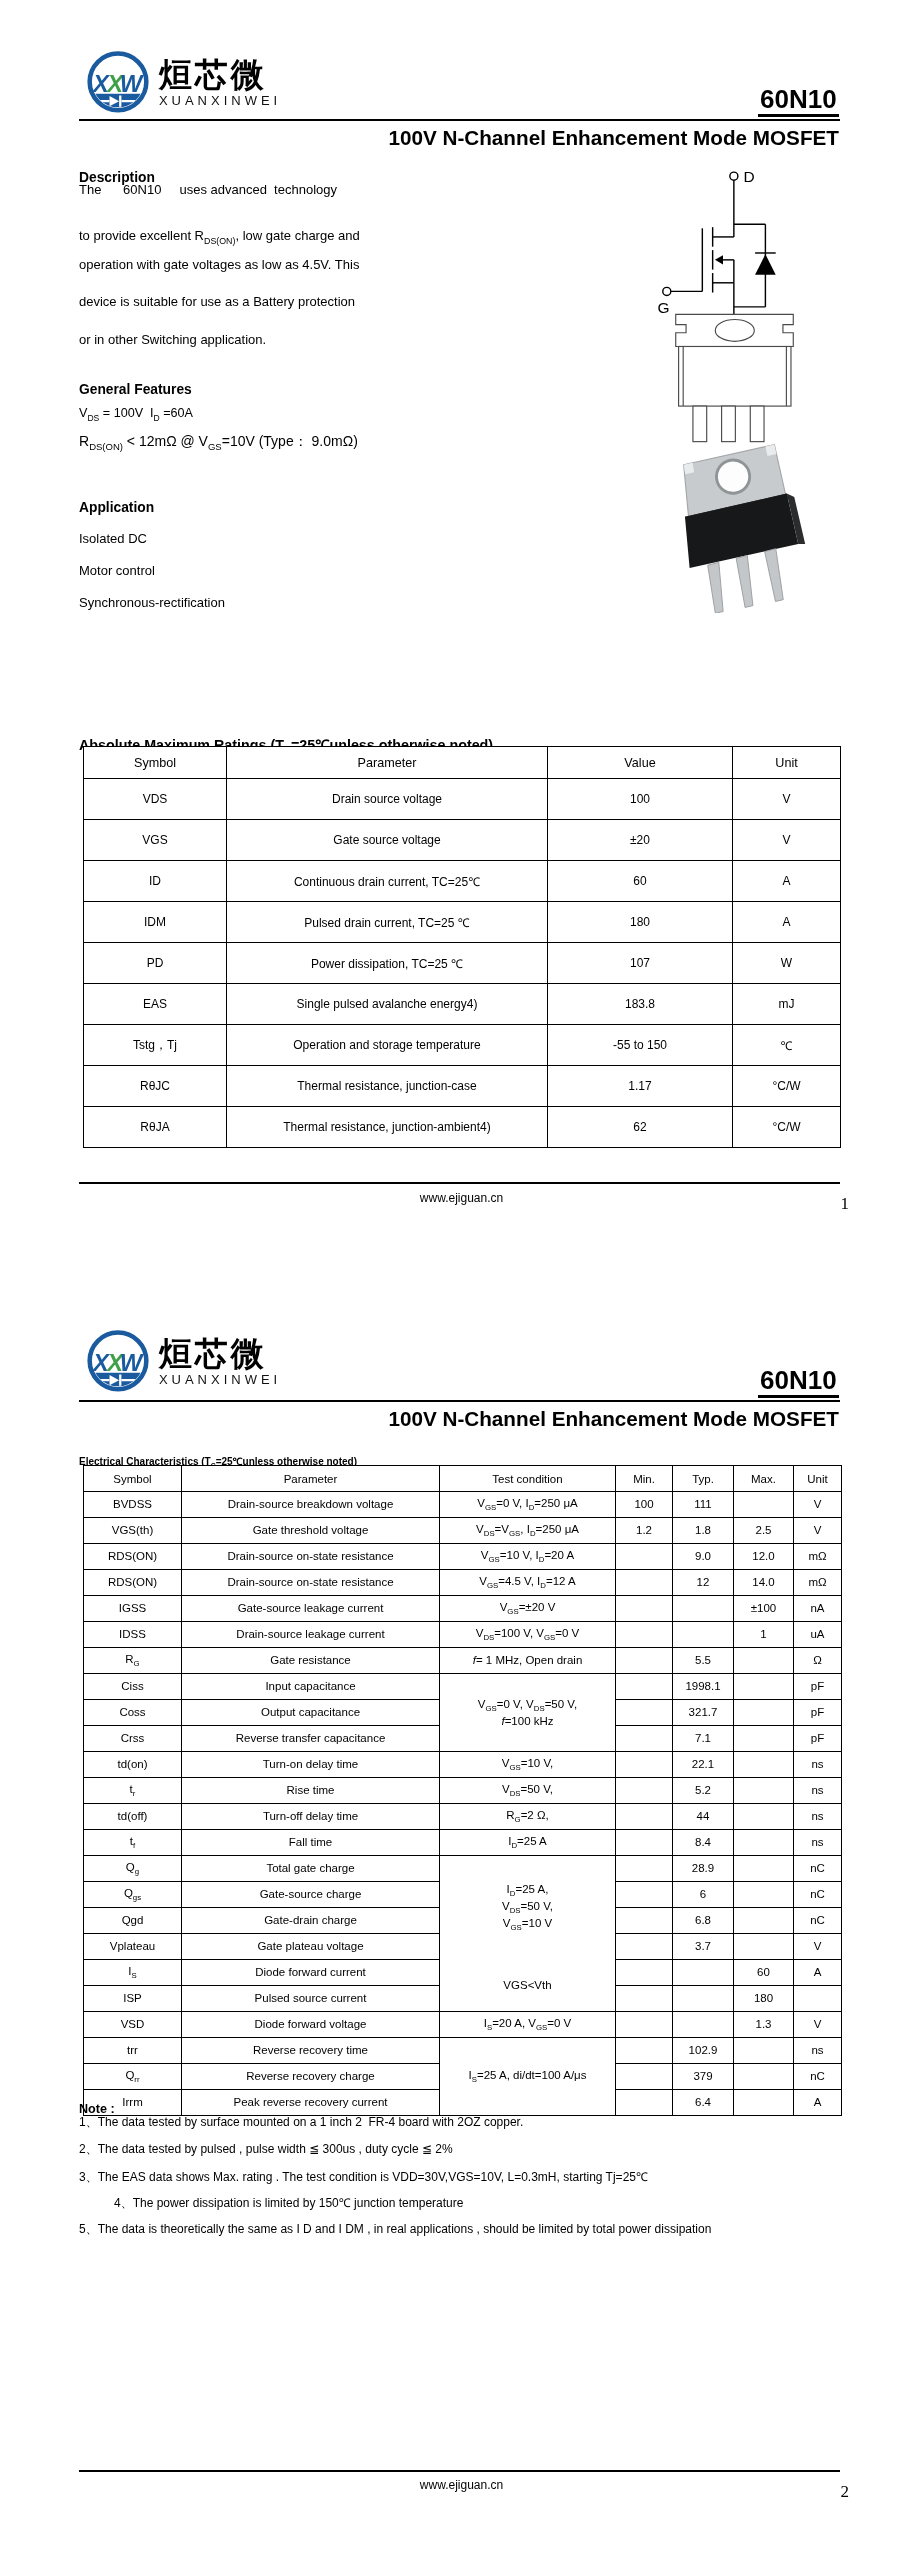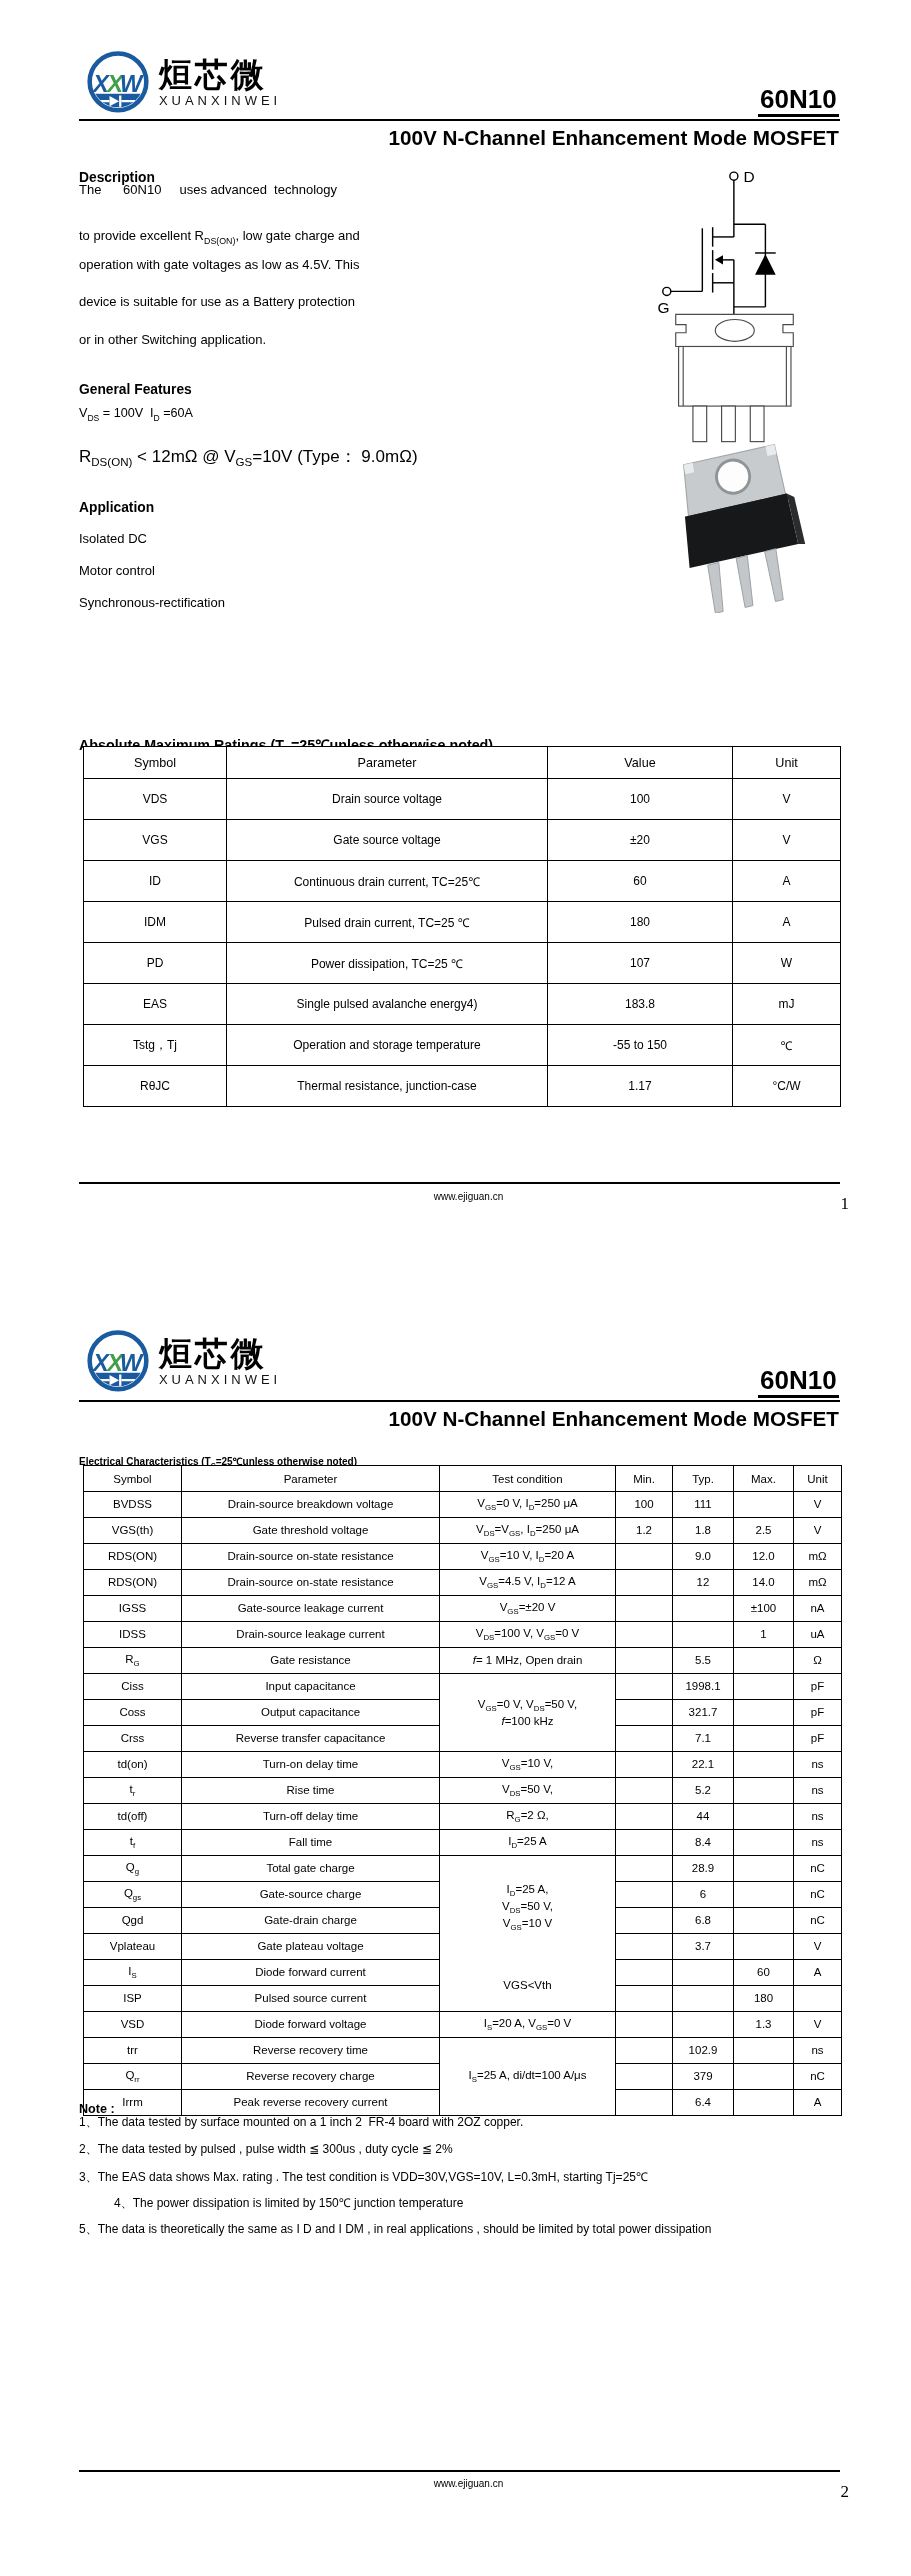--- a/index.html
+++ b/index.html
@@ -29,21 +29,21 @@
   .abs-table td{height:40px;}
   .elec-table{width:756px;font-size:11.5px;}
   .elec-table th{height:25px;}
   .elec-table td{height:25px;line-height:1.25;}
   .nb-b{border-bottom:0 !important;}
   .nb-t{border-top:0 !important;}
   sub{font-size:0.68em;}
   
   .note-line{position:absolute;left:79px;font-size:12px;white-space:pre;}
   
-  .footer-url{position:absolute;left:88px;width:761px;text-align:center;font-size:10px;}
+  .footer-url{position:absolute;left:81px;width:761px;text-align:center;font-size:12px;}
   .page-num{position:absolute;right:62px;font-size:17px;font-family:"Liberation Serif",serif;}
 </style>
 </head>
 <body>
 
 <div class="sheet">
 
   <div class="logo" style="left:84px;top:49px;">
     <svg width="68" height="68" viewBox="0 0 120 120">
       <circle cx="60" cy="58" r="50" fill="#fff" stroke="#1a5a9e" stroke-width="8"></circle>
@@ -73,21 +73,21 @@
 
   <div class="h-section" style="top:158px;">Description</div>
   <div class="body-line" style="top:182px;">The      60N10     uses advanced  technology</div>
   <div class="body-line" style="top:220px;margin-top:8px;">to provide excellent R<sub>DS(ON)</sub>, low gate charge and</div>
   <div class="body-line" style="top:257px;">operation with gate voltages as low as 4.5V. This</div>
   <div class="body-line" style="top:294px;">device is suitable for use as a Battery protection</div>
   <div class="body-line" style="top:332px;">or in other Switching application.</div>
 
   <div class="h-section" style="top:370px;">General Features</div>
   <div class="body-line" style="top:406px;font-size:12.6px;">V<sub>DS</sub> = 100V  I<sub>D</sub> =60A</div>
-  <div class="body-line" style="top:445px;font-size:17px;">R<sub>DS(ON)</sub> &lt; 12mΩ @ V<sub>GS</sub>=10V (Type： 9.0mΩ)</div>
+  <div class="body-line" style="top:433px;font-size:14px;">R<sub>DS(ON)</sub> &lt; 12mΩ @ V<sub>GS</sub>=10V (Type： 9.0mΩ)</div>
 
   <div class="h-section" style="top:488px;">Application</div>
   <div class="body-line" style="top:531px;">Isolated DC</div>
   <div class="body-line" style="top:563px;">Motor control</div>
   <div class="body-line" style="top:595px;">Synchronous-rectification</div>
 
   <svg class="abs" style="left:645px;top:168px;" width="172" height="178" viewBox="0 0 300 310">
     <g stroke="#000" stroke-width="2.5" fill="none">
       <circle cx="155" cy="14" r="7" fill="#fff"></circle>
       <line x1="155" y1="21" x2="155" y2="120"></line>
@@ -199,20 +199,26 @@
           <td>Operation and storage temperature</td>
           <td>-55 to 150</td>
           <td>℃</td>
         </tr>
         <tr>
           <td>RθJC</td>
           <td>Thermal resistance, junction-case</td>
           <td>1.17</td>
           <td>°C/W</td>
         </tr>
+        <tr>
+          <td>RθJA</td>
+          <td>Thermal resistance, junction-ambient4)</td>
+          <td>62</td>
+          <td>°C/W</td>
+        </tr>
       </tbody>
     </table>
 
   <div class="rule" style="top:1182px;"></div>
   <div class="footer-url" style="top:1191px;">www.ejiguan.cn</div>
   <div class="page-num" style="top:1194px;">1</div>
 
   <div class="logo" style="left:84px;top:1328px;">
     <svg width="68" height="68" viewBox="0 0 120 120">
       <circle cx="60" cy="58" r="50" fill="#fff" stroke="#1a5a9e" stroke-width="8"></circle>

